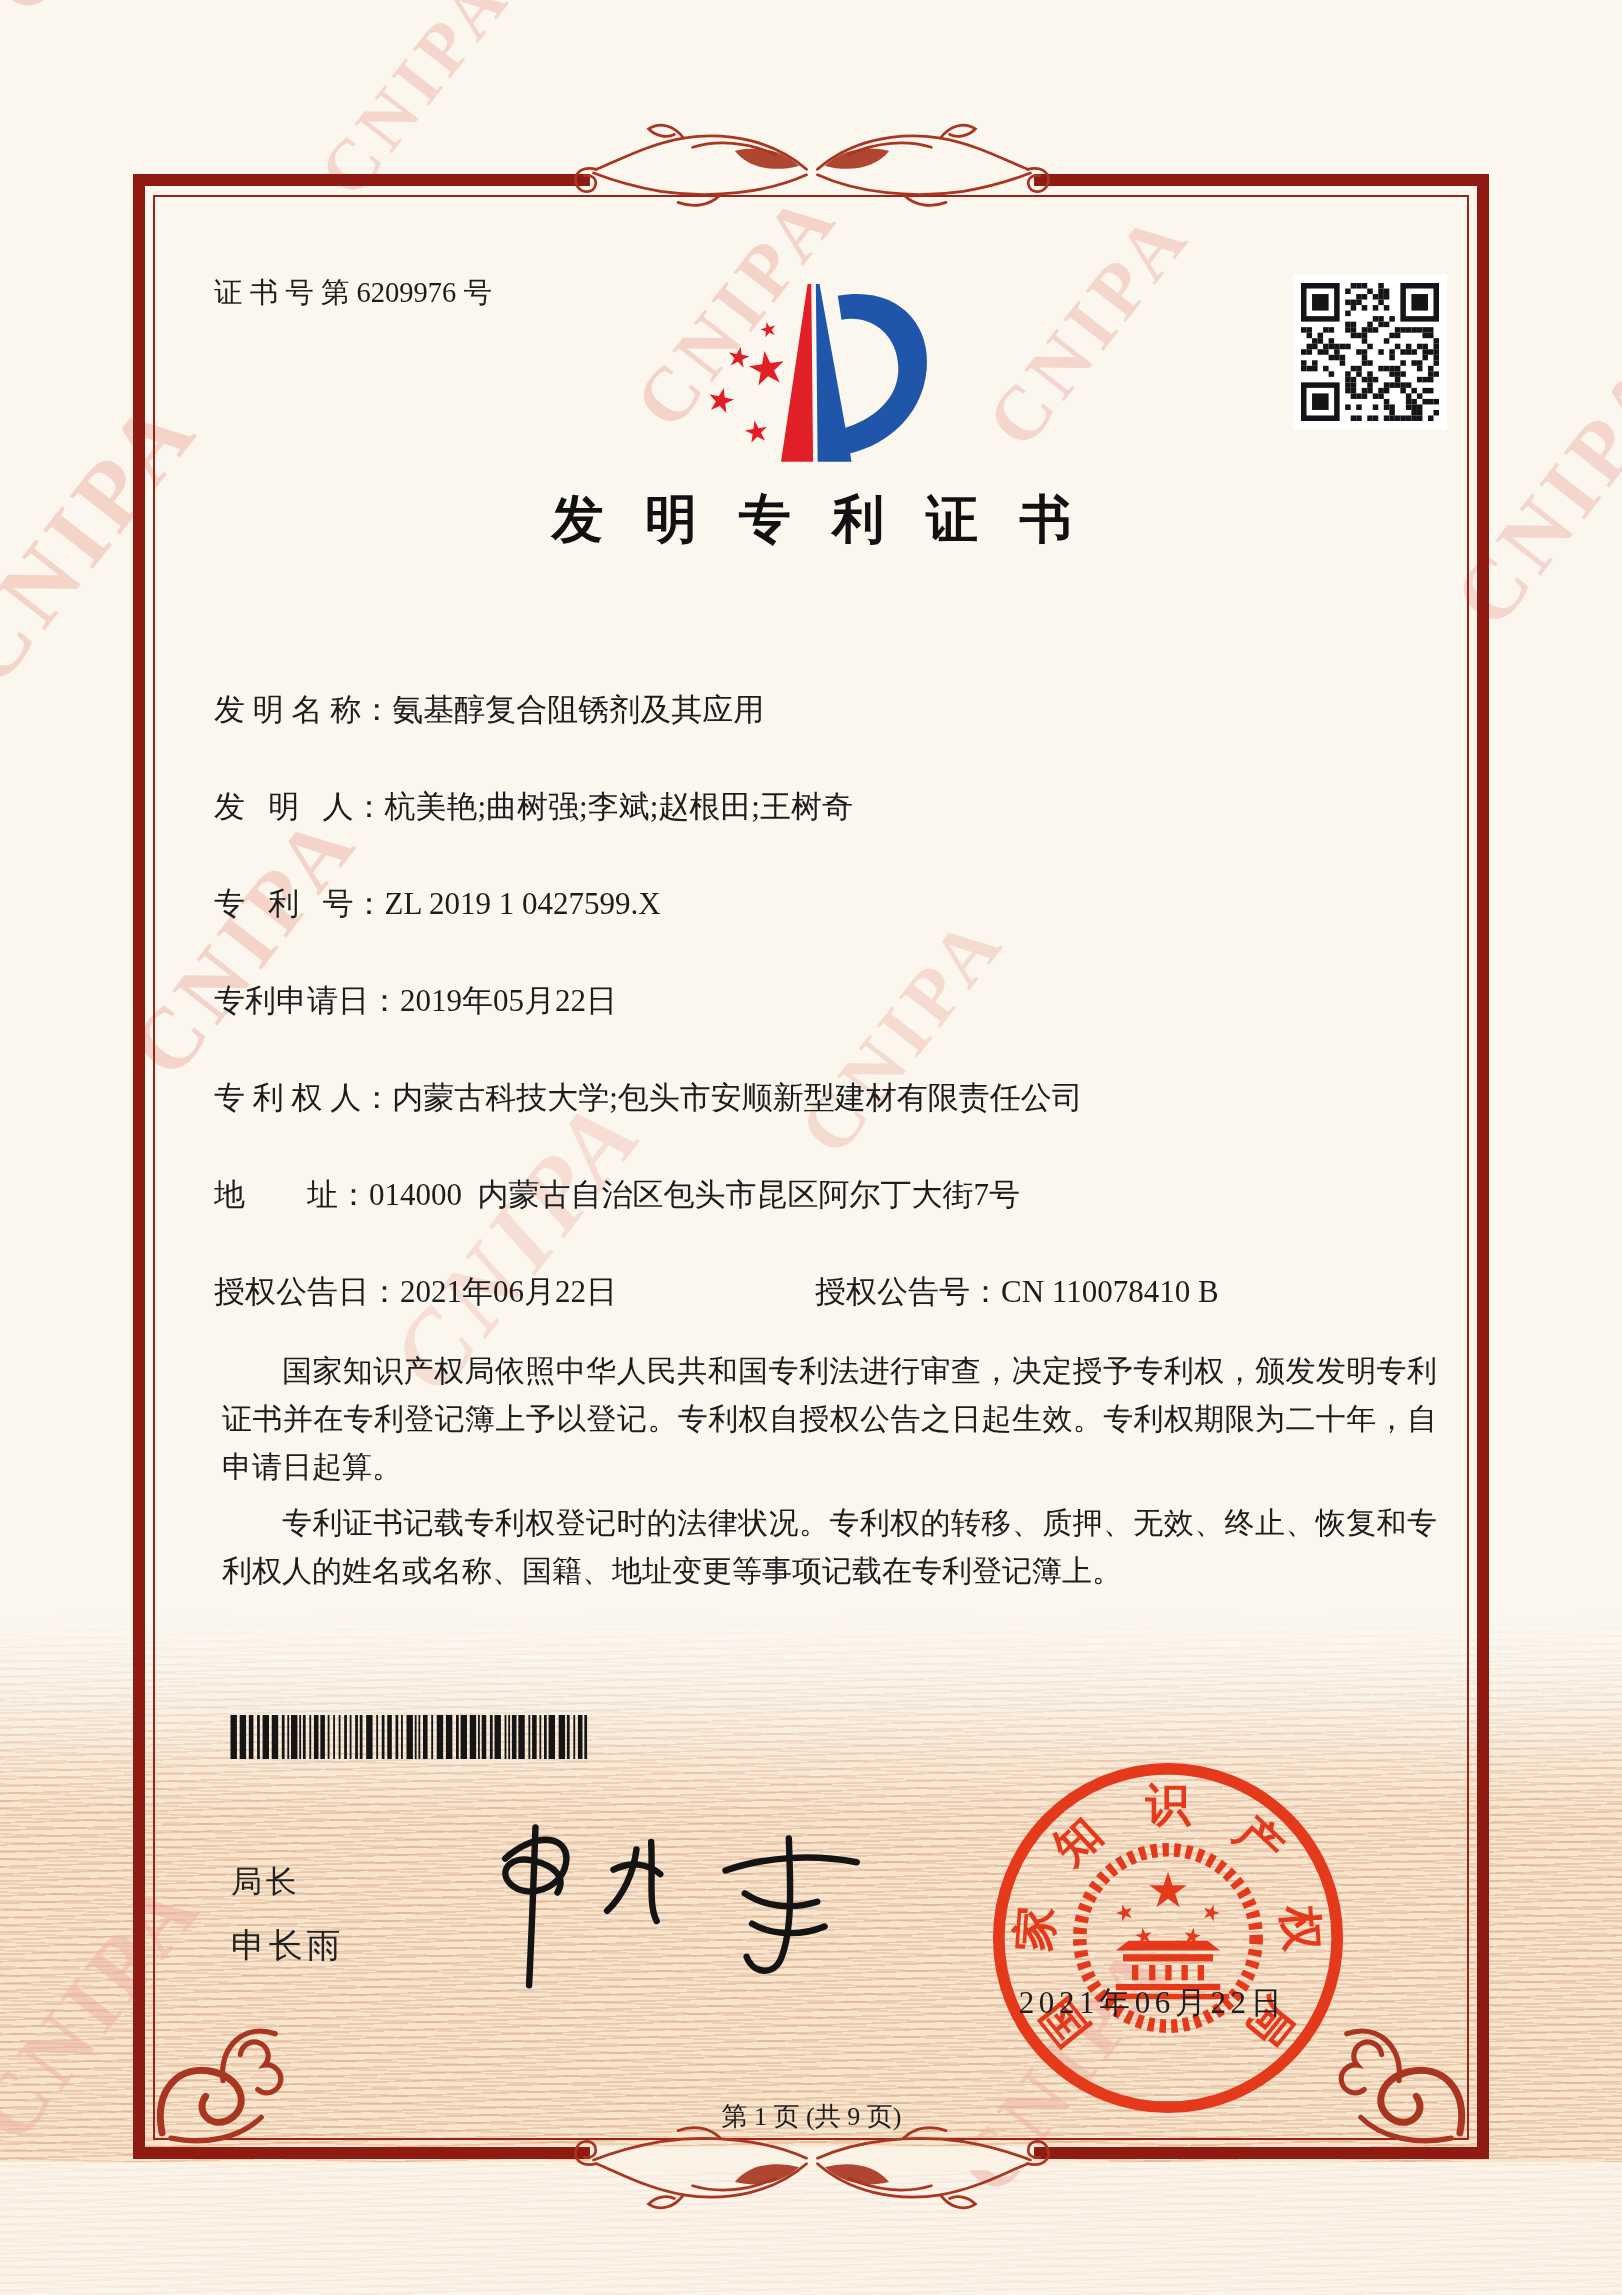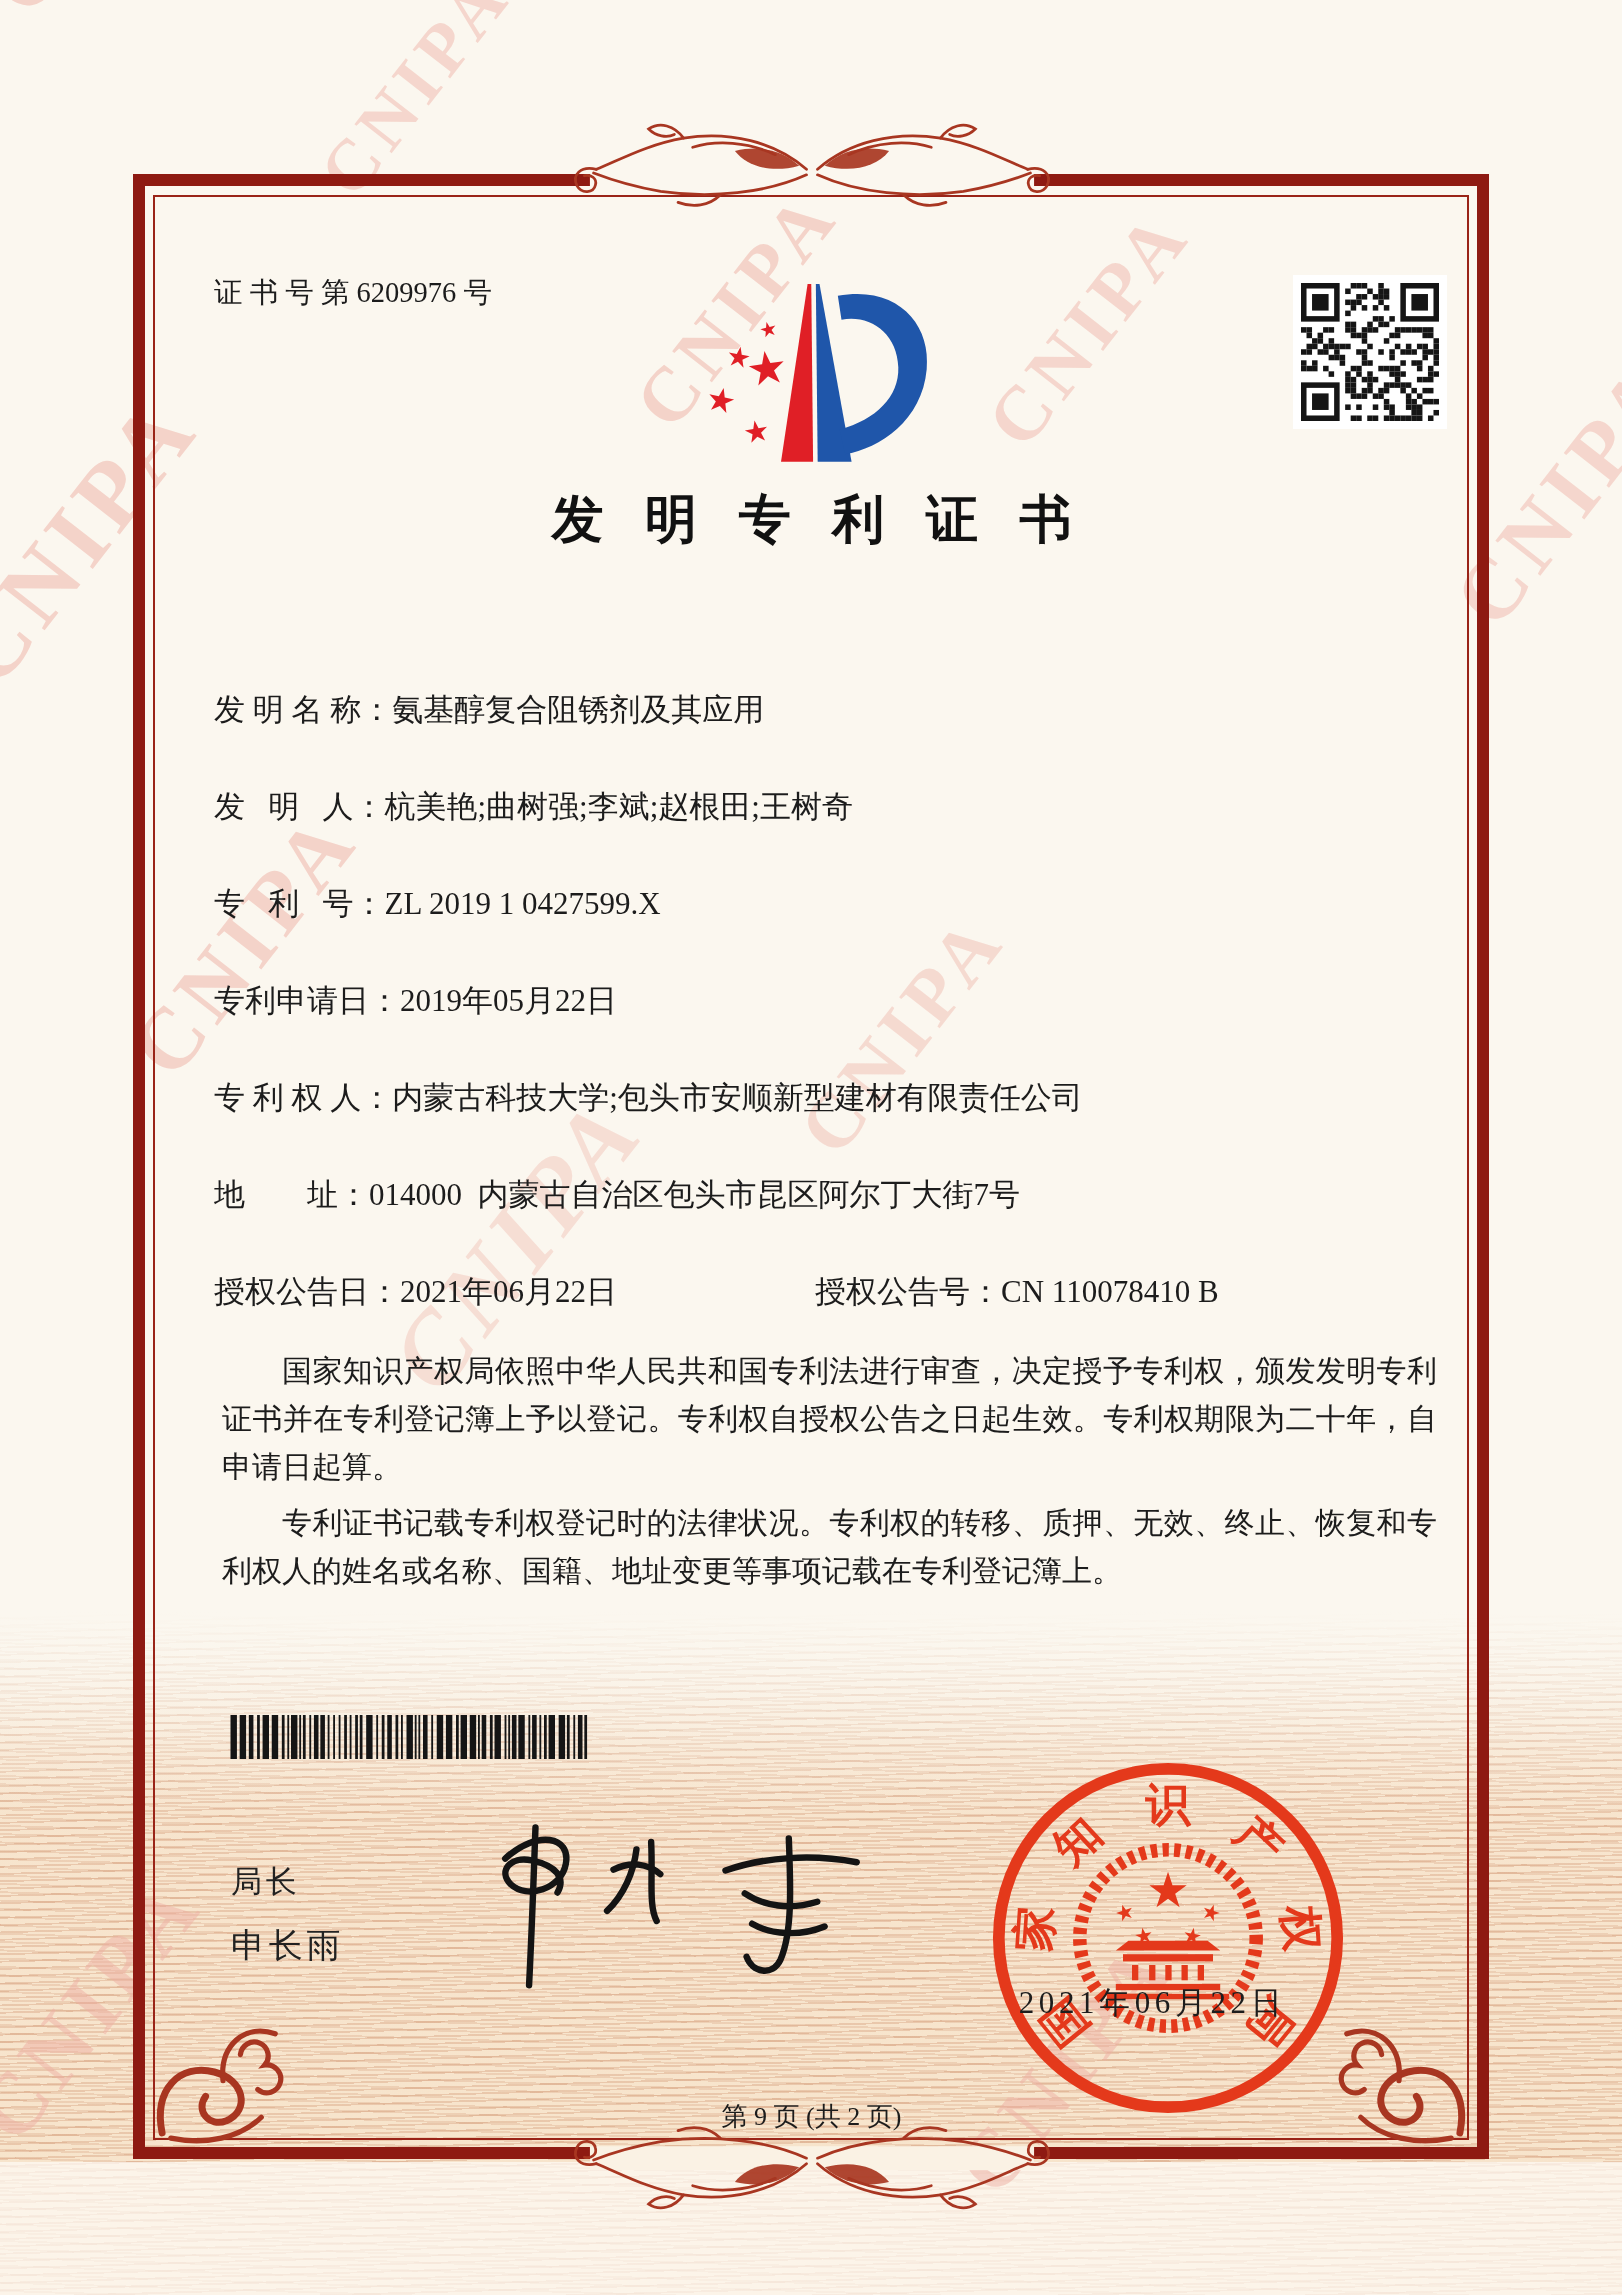--- a/index.html
+++ b/index.html
@@ -498,16 +498,16 @@
           <text x="-100.93575728924978" y="-108.24034783963724" transform="rotate(-43 -100.93575728924978 -108.24034783963724)" class="seal-char">知</text>
           <text x="0" y="-148" transform="rotate(0 0 -148)" class="seal-char">识</text>
           <text x="100.93575728924978" y="-108.24034783963724" transform="rotate(43 100.93575728924978 -108.24034783963724)" class="seal-char">产</text>
           <text x="147.63947943845398" y="-10.323958114130567" transform="rotate(86 147.63947943845398 -10.323958114130567)" class="seal-char">权</text>
           <text x="115.0176022956317" y="93.13941787537591" transform="rotate(129 115.0176022956317 93.13941787537591)" class="seal-char">局</text>
         </g>
     </svg>
   </div>
   <div class="seal-date">2021年06月22日</div>
 
-  <div class="page-info">第 9 页 (共 2 页)</div>
+  <div class="page-info">第 1 页 (共 9 页)</div>
 
 </div>
 
 
 </body></html>

